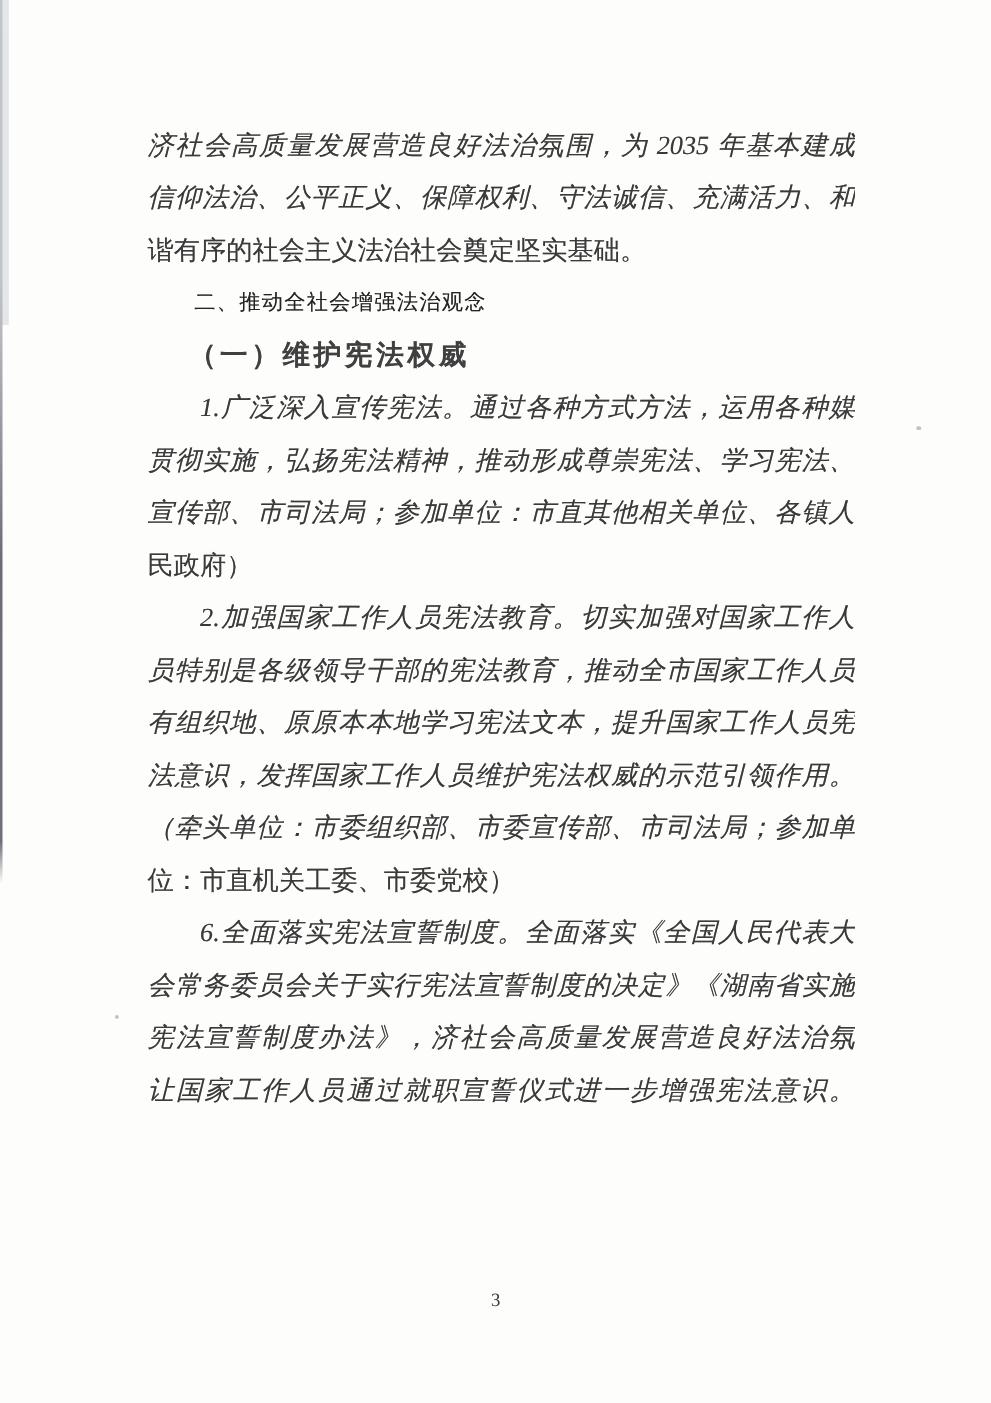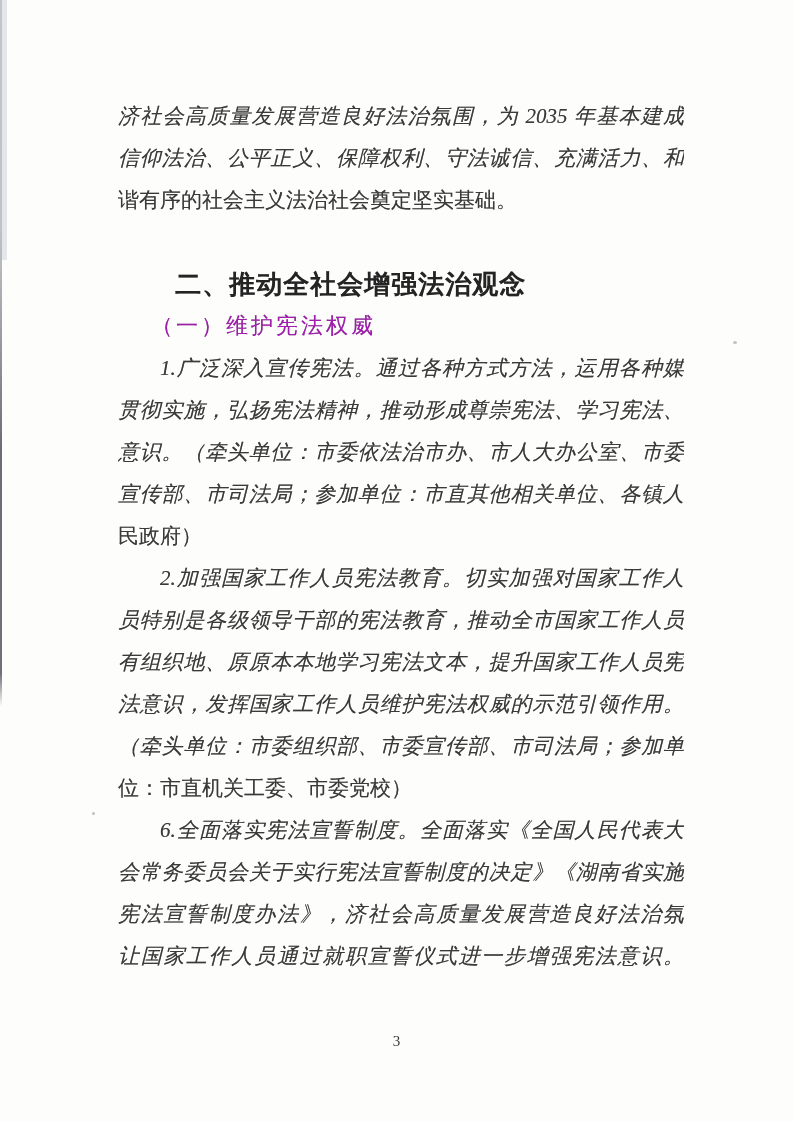--- a/index.html
+++ b/index.html
@@ -71,25 +71,24 @@
     overflow: hidden;
     font-style: italic;
   }
   .line.endline {
     text-align: right;
     text-align-last: left;
   }
   .line.indent { text-indent: 2em; }
   .line.heading1 {
     font-family: "Liberation Sans", "DejaVu Sans", sans-serif;
-    font-weight: 700;
-    font-size: 26px;
+    font-weight: 400;
+    font-size: 17px;
     text-indent: 2.2em;
     letter-spacing: 1px;
-    margin-top: 42px;
   }
   .line.heading2 {
     font-weight: 400;
     font-size: 22px;
     text-indent: 1.5em;
     letter-spacing: 3px;
   }
   .page-number {
     position: absolute;
     left: 0;
@@ -107,24 +106,23 @@
   <div class="edge-line"></div>
   <div class="edge-smudge"></div>
   <div class="speck speck-1"></div>
   <div class="speck speck-2"></div>
 
   <div class="content">
       <div class="line fill">济社会高质量发展营造良好法治氛围，为 2035 年基本建成</div>
       <div class="line fill">信仰法治、公平正义、保障权利、守法诚信、充满活力、和</div>
       <div class="line endline">谐有序的社会主义法治社会奠定坚实基础。</div>
       <div class="line heading1" style="color: rgb(36, 36, 36);">二、推动全社会增强法治观念</div>
-      <div class="line heading2" style="color: #a21caf;">（一）维护宪法权威</div>
+      <div class="line heading2" style="color: #404040; font-weight: bold;">（一）维护宪法权威</div>
       <div class="line fill indent">1.广泛深入宣传宪法。通过各种方式方法，运用各种媒</div>
       <div class="line fill">贯彻实施，弘扬宪法精神，推动形成尊崇宪法、学习宪法、</div>
-      <div class="line fill">意识。（牵头单位：市委依法治市办、市人大办公室、市委</div>
       <div class="line fill">宣传部、市司法局；参加单位：市直其他相关单位、各镇人</div>
       <div class="line endline">民政府）</div>
       <div class="line fill indent">2.加强国家工作人员宪法教育。切实加强对国家工作人</div>
       <div class="line fill">员特别是各级领导干部的宪法教育，推动全市国家工作人员</div>
       <div class="line fill">有组织地、原原本本地学习宪法文本，提升国家工作人员宪</div>
       <div class="line fill">法意识，发挥国家工作人员维护宪法权威的示范引领作用。</div>
       <div class="line fill">（牵头单位：市委组织部、市委宣传部、市司法局；参加单</div>
       <div class="line endline">位：市直机关工委、市委党校）</div>
       <div class="line fill indent">6.全面落实宪法宣誓制度。全面落实《全国人民代表大</div>
       <div class="line fill">会常务委员会关于实行宪法宣誓制度的决定》《湖南省实施</div>

